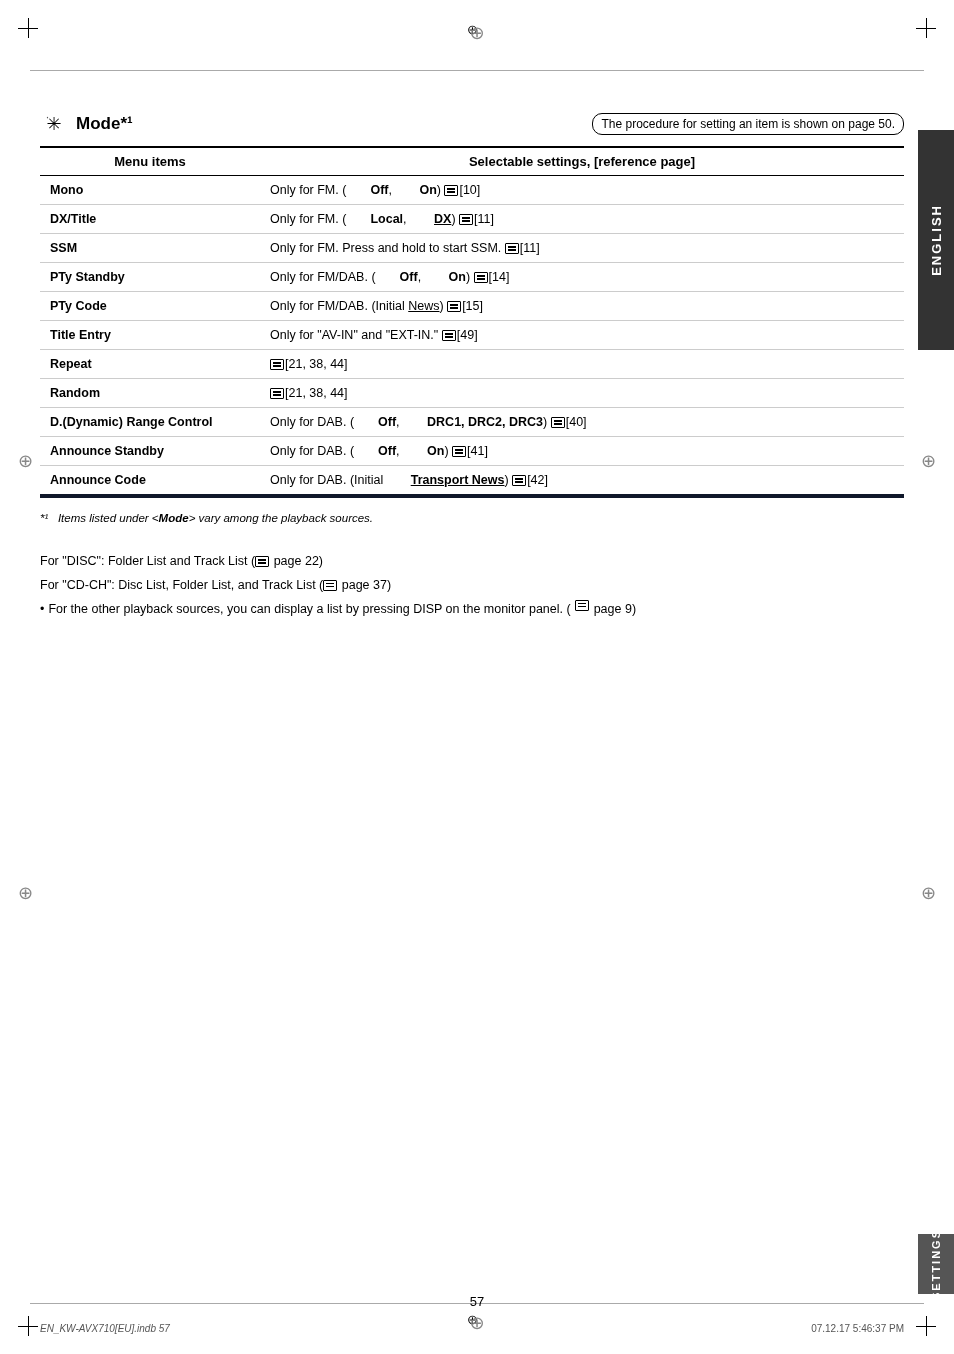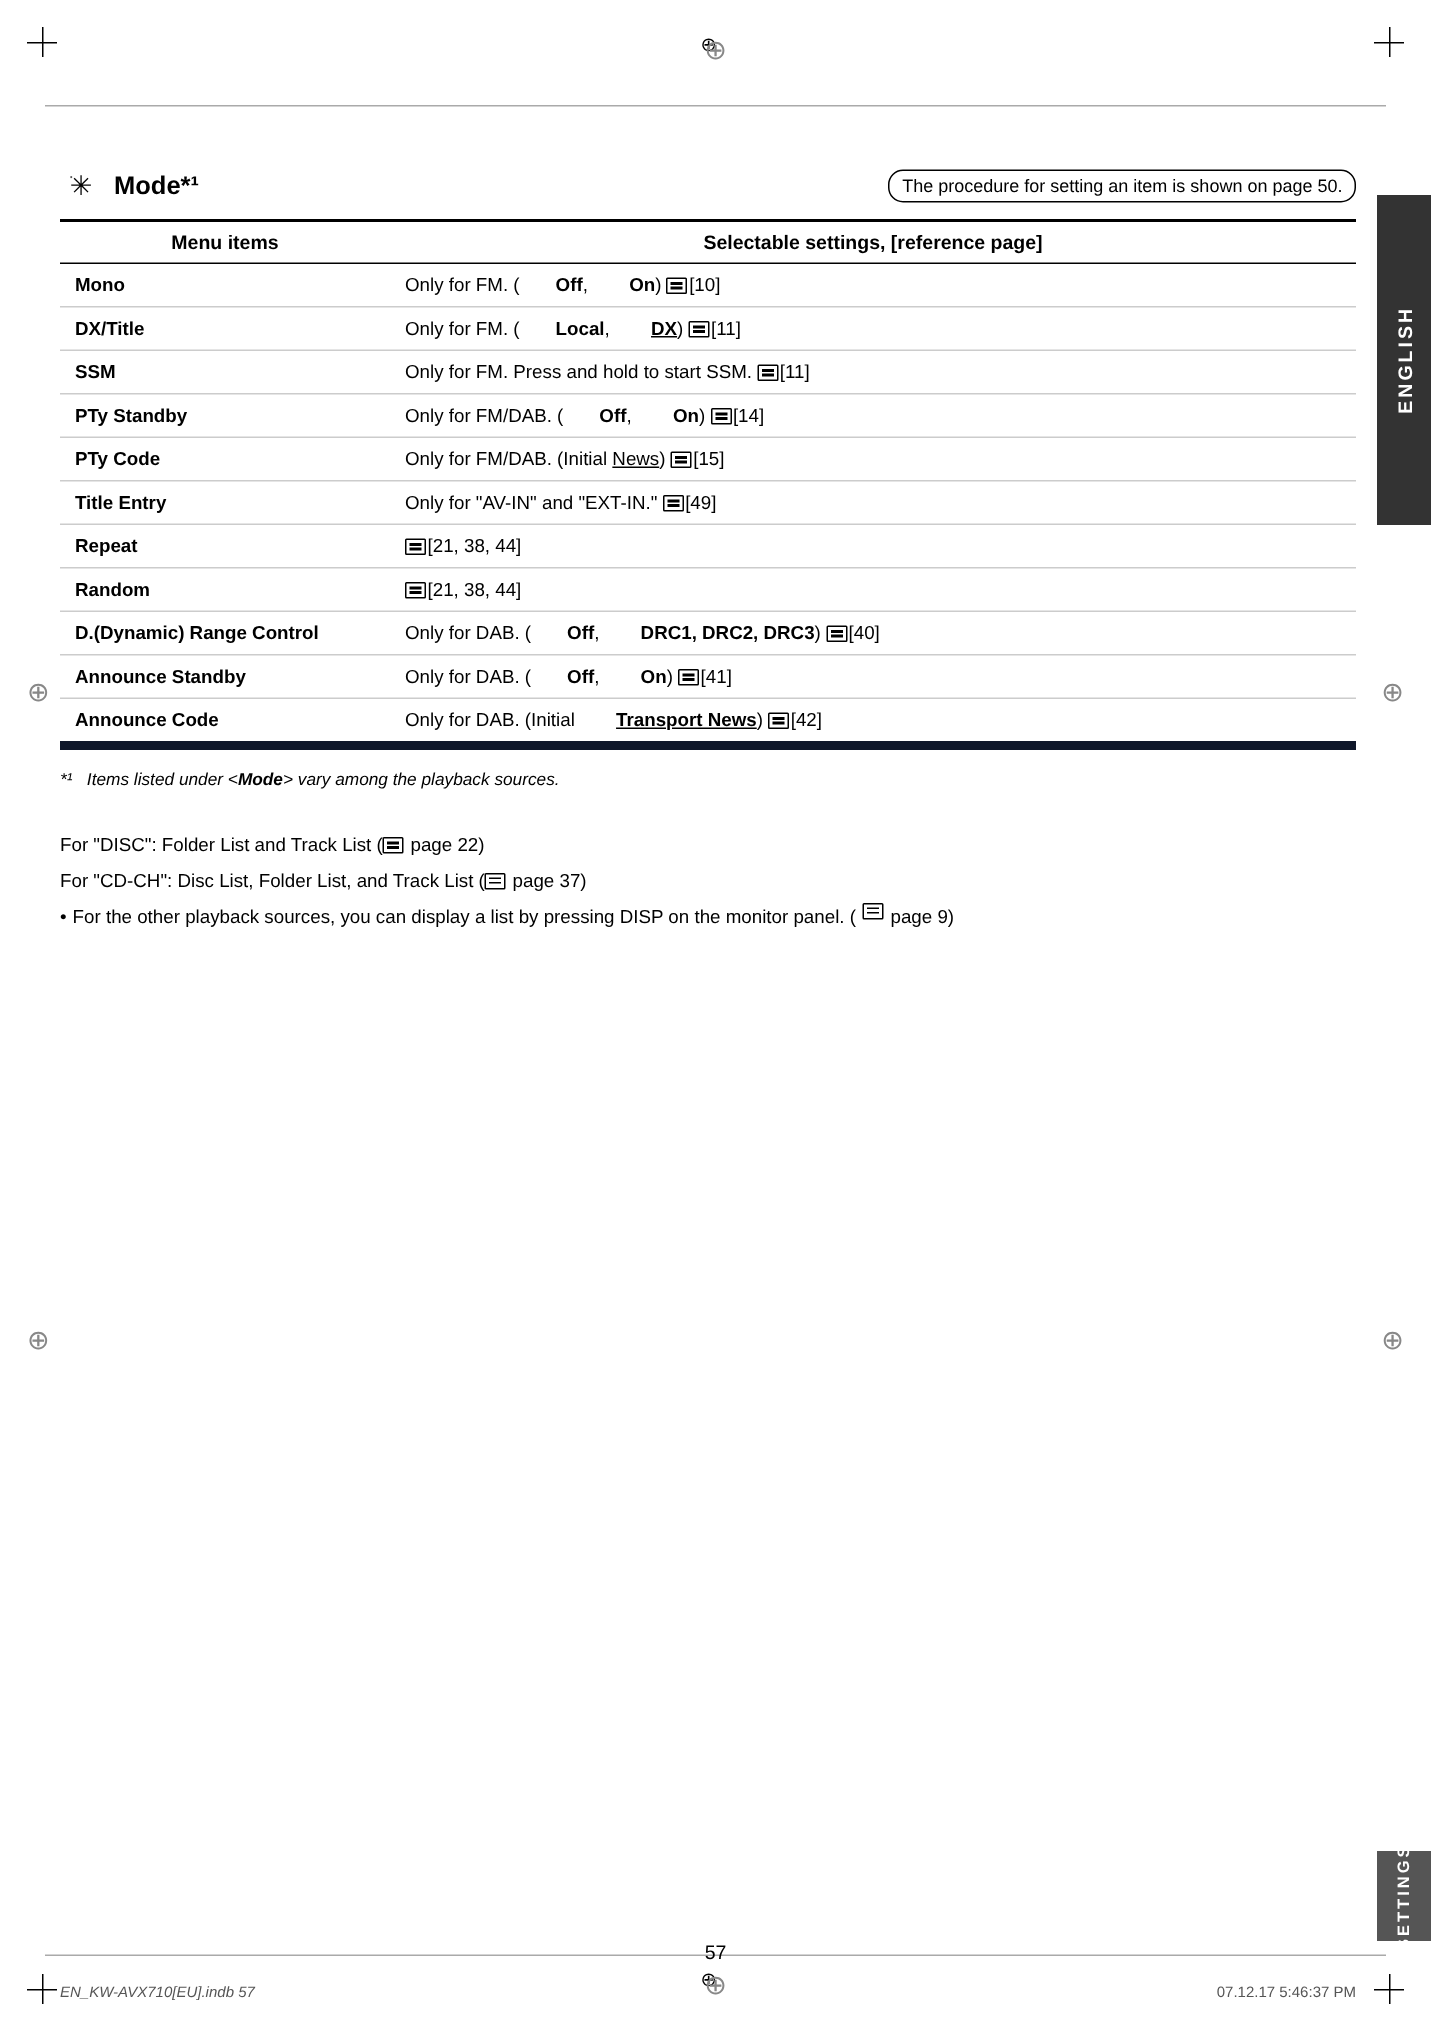--- a/index.html
+++ b/index.html
@@ -178,21 +178,21 @@
       padding: 7px 10px;
       font-size: 12.5px;
       border-bottom: 1px solid #ccc;
       vertical-align: middle;
     }
     .mode-table td:first-child {
       font-weight: bold;
       width: 220px;
     }
     .mode-table tr:last-child td {
-      border-bottom: 6px solid #0f172a;
+      border-bottom: 4px solid #0f172a;
     }
 
     .bold { font-weight: bold; padding-left: 24px; }
     .underline { text-decoration: underline; }
     .ref-icon {
       display: inline-block;
       width: 14px;
       height: 11px;
       border: 1.5px solid #000;
       border-radius: 1px;

